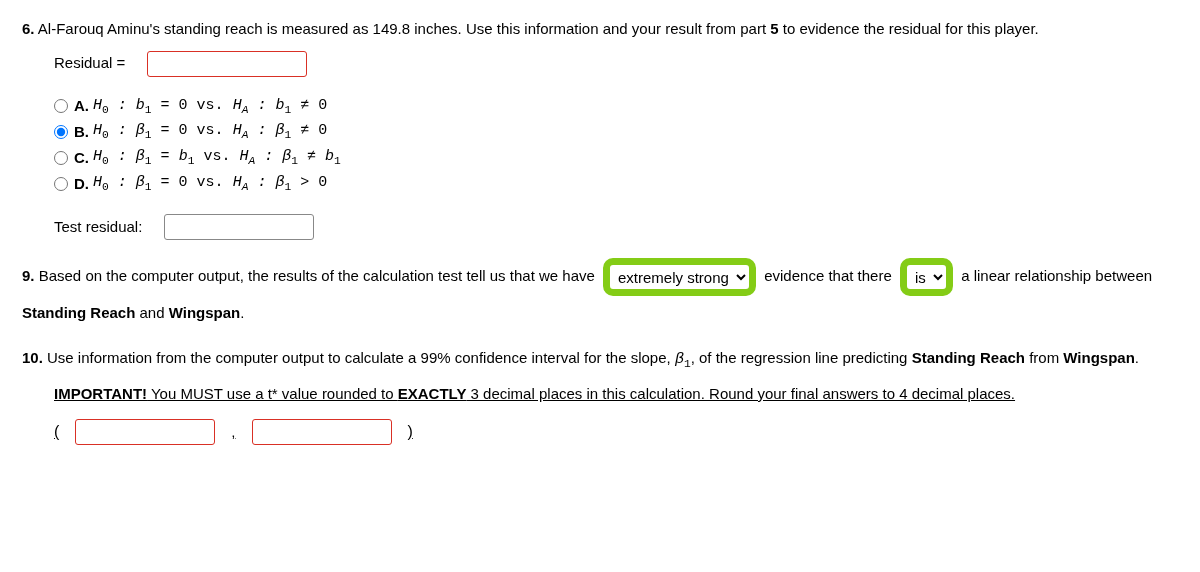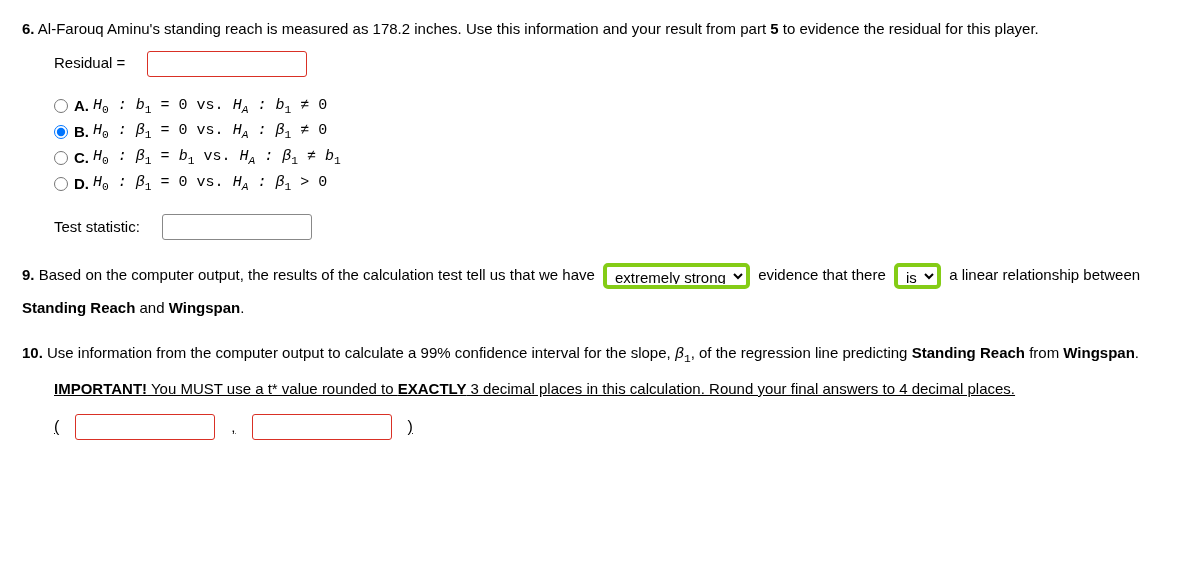--- a/index.html
+++ b/index.html
@@ -50,23 +50,23 @@
     .input-residual {
       width: 160px;
     }
     .input-stat {
       width: 150px;
     }
     .input-ci {
       width: 140px;
     }
     .select-inline {
-      border: 4px solid #84cc16;
-      border-radius: 5px;
-      height: 26px;
+      border: 7px solid #84cc16;
+      border-radius: 10px;
+      height: 38px;
       font-size: 15px;
       padding: 1px 4px;
       background: #fff;
     }
     .radio-group {
       margin-left: 32px;
       margin-top: 6px;
       margin-bottom: 8px;
     }
     .radio-option {
@@ -115,21 +115,21 @@
     }
     .paren {
       font-size: 16px;
     }
   </style>
 </head>
 <body>
 
 <div class="question">
   <div class="question-text">
-    <span class="bold">6.</span><span> Al-Farouq Aminu's standing reach is measured as 178.2 inches. Use this information and your result from part </span><span class="bold">5</span><span> to evidence the residual for this player.</span>
+    <span class="bold">6.</span><span> Al-Farouq Aminu's standing reach is measured as 149.8 inches. Use this information and your result from part </span><span class="bold">5</span><span> to evidence the residual for this player.</span>
   </div>
   <div class="row indent">
     <span class="label-text">Residual =</span>
     <input type="text" class="input-red input-residual" style="">
   </div>
 </div>
 
 <div class="question">
   <div class="radio-group">
     <label class="radio-option">
@@ -150,21 +150,21 @@
     <label class="radio-option">
       <input type="radio" name="q7" style="">
       <span class="radio-letter">D.</span>
       <span class="math"><i>H</i><span class="sub up">0</span> : <i>β</i><span class="sub up">1</span> <span class="up">= 0 vs.</span> <i>H</i><span class="sub"><i>A</i></span> : <i>β</i><span class="sub up">1</span> <span class="up">&gt; 0</span></span>
     </label>
   </div>
 </div>
 
 <div class="question">
   <div class="row indent">
-    <span class="label-text">Test statistic:</span>
+    <span class="label-text">Test residual:</span>
     <input type="text" class="input-gray input-stat" style="">
   </div>
 </div>
 
 <div class="question">
   <div class="q9-line">
     <span class="bold">9.</span><span> Based on the computer output, the results of the calculation test tell us that we have </span>
     <select class="select-inline">
       <option>extremely strong</option>
     </select>

